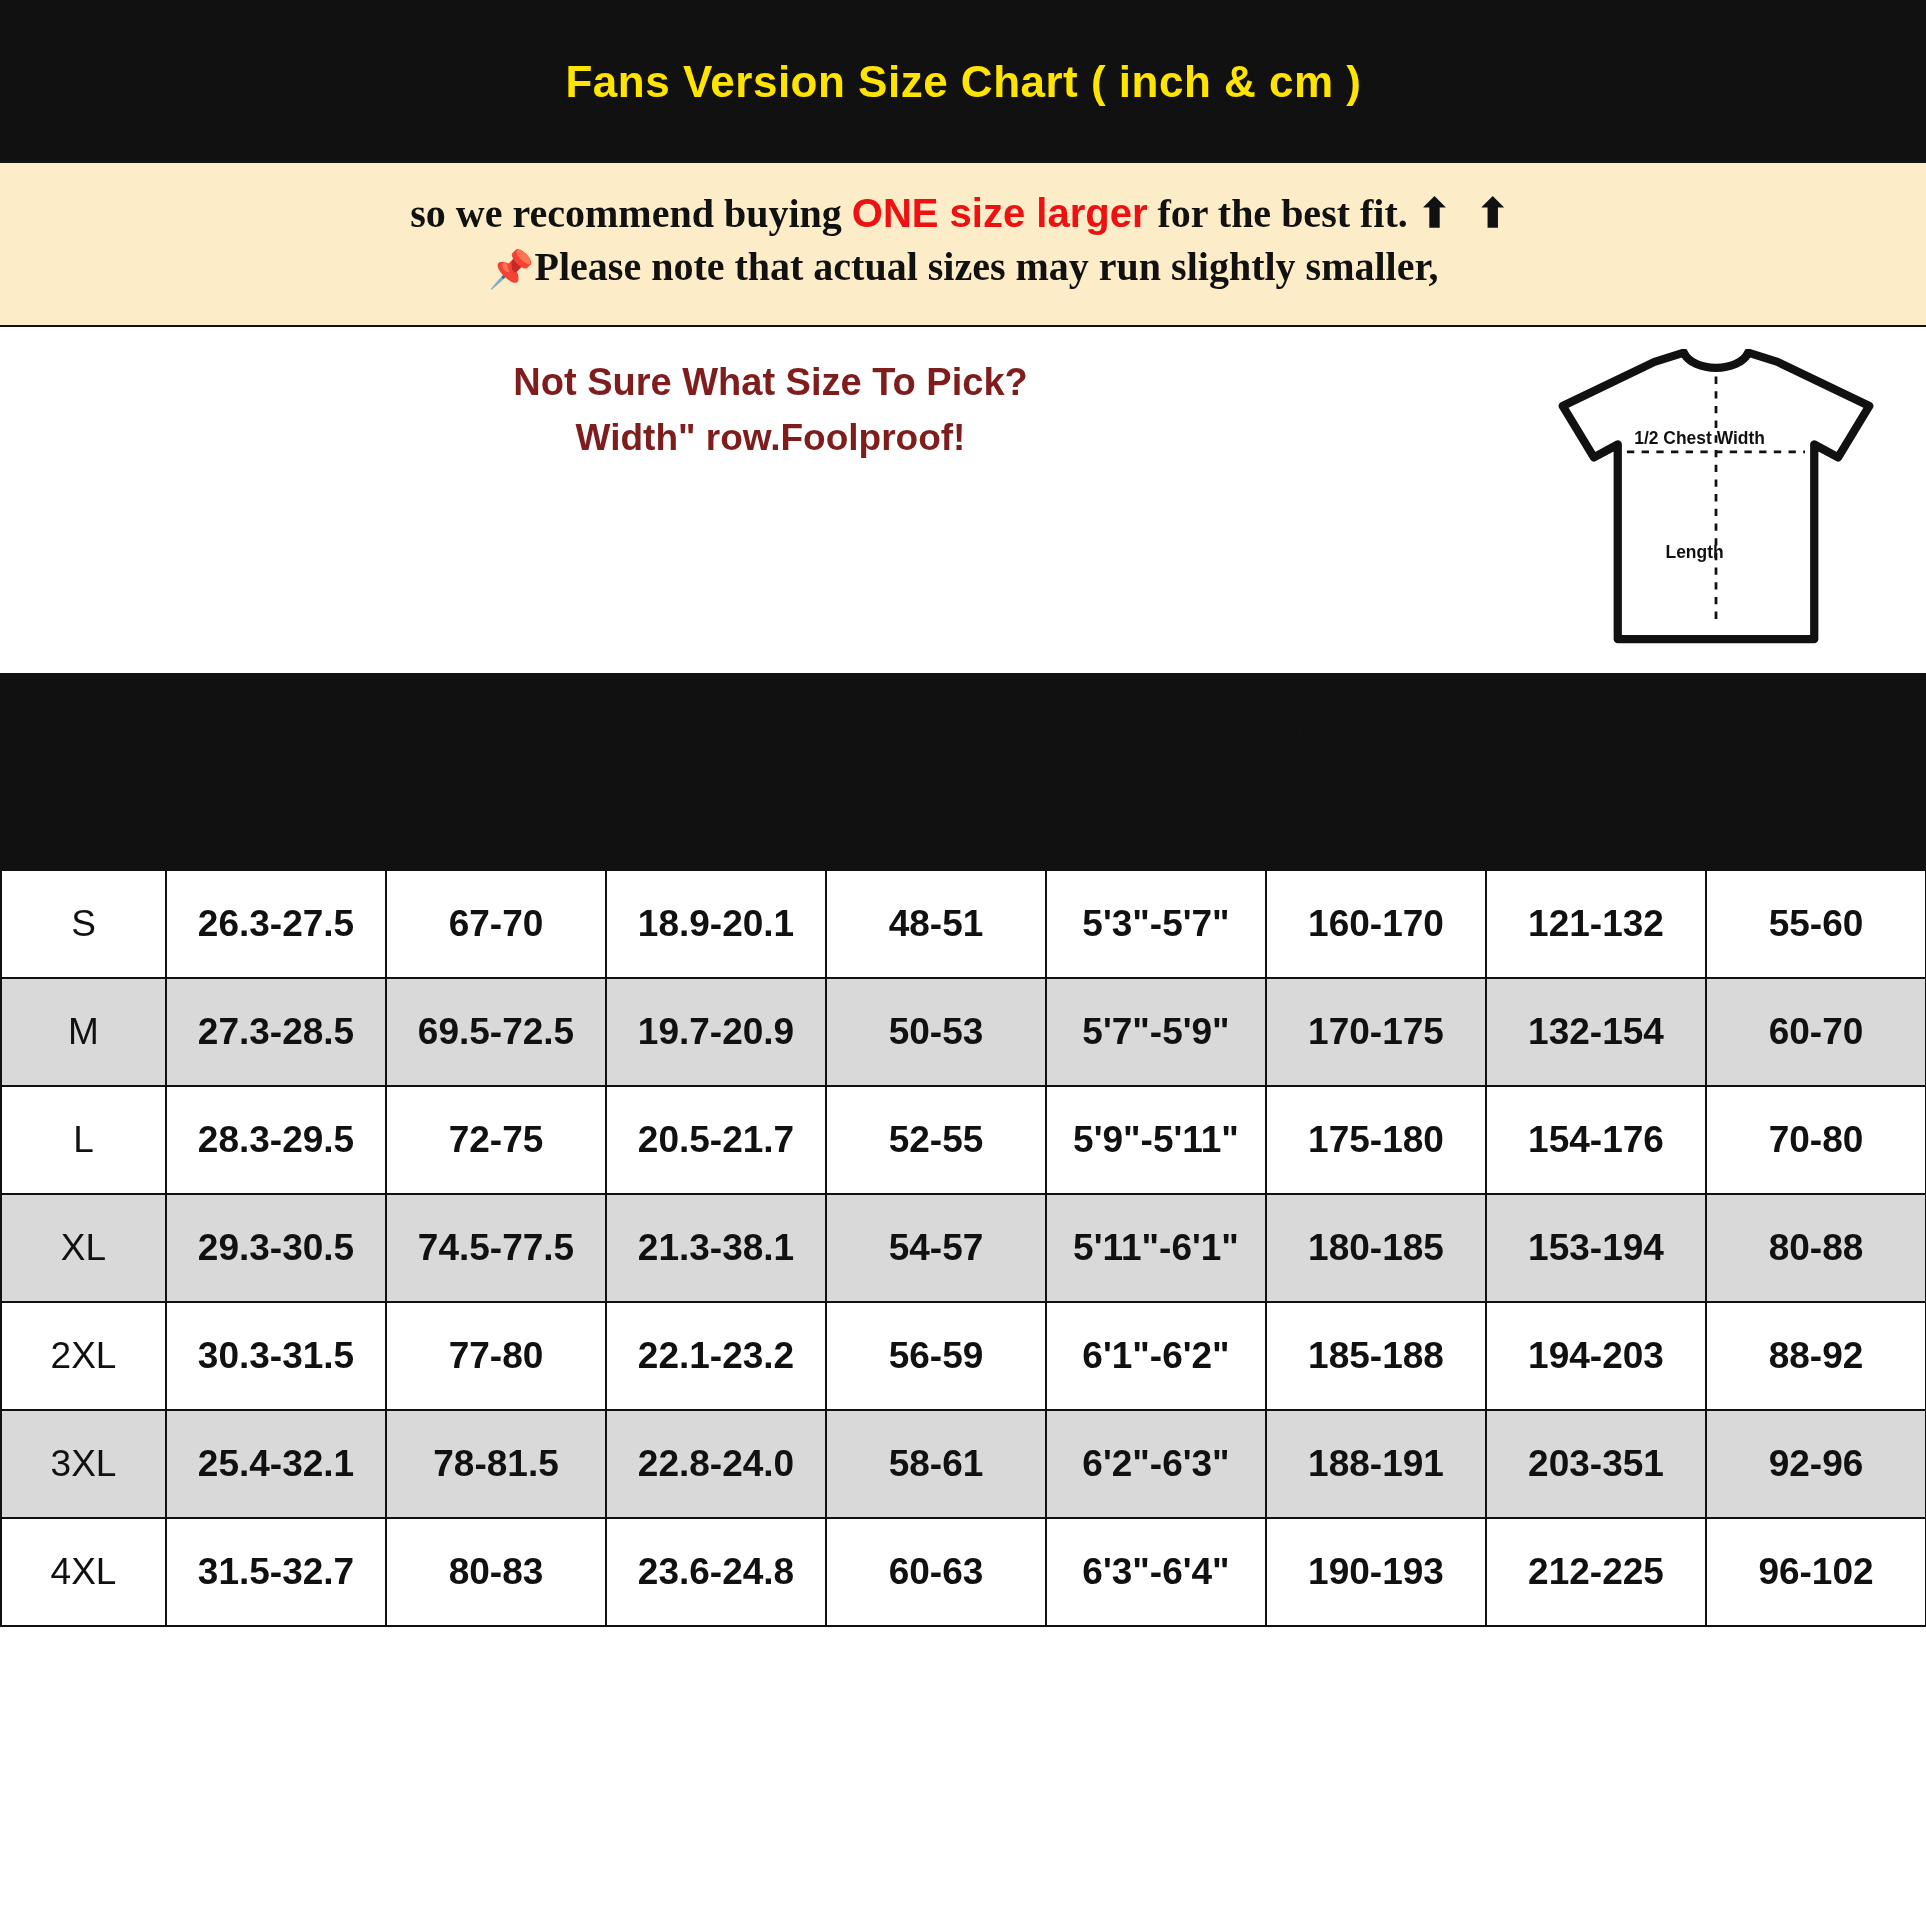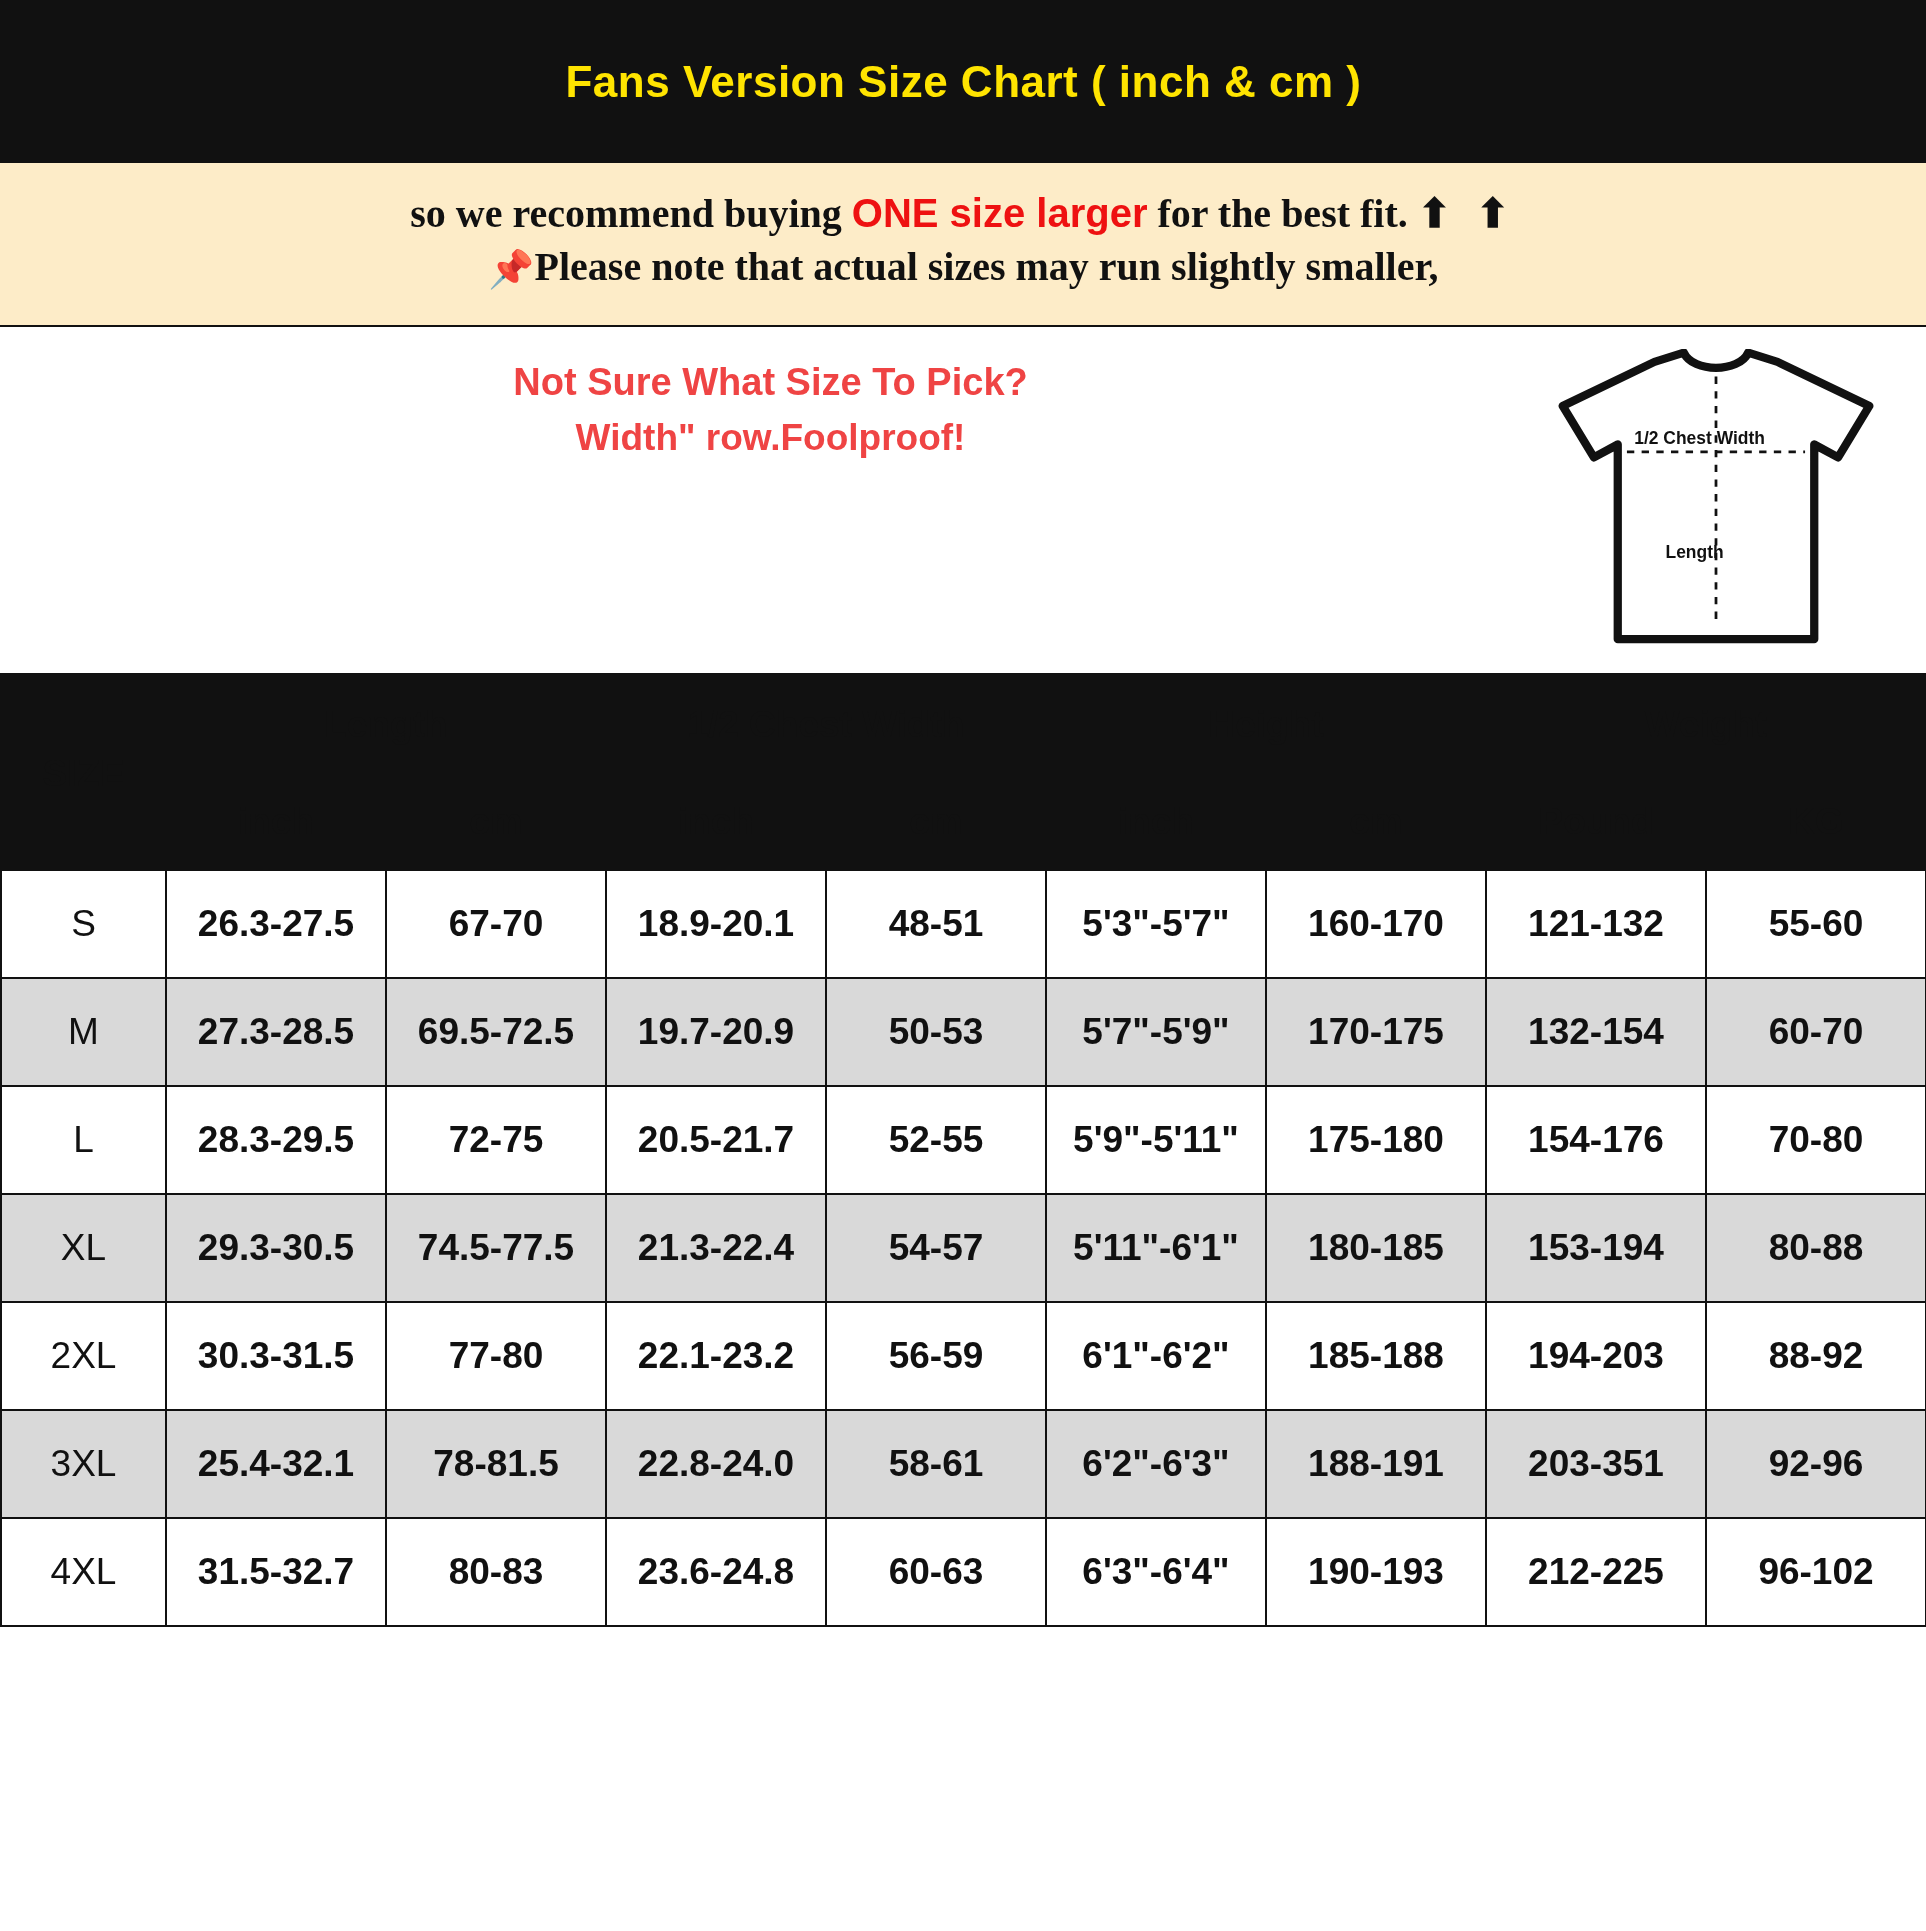--- a/index.html
+++ b/index.html
@@ -64,21 +64,21 @@
   }
   .advice-text {
     flex: 1 1 auto;
     text-align: center;
     padding-top: 13px;
   }
   .advice-text p {
     margin: 0 0 5.5px 0;
     font-size: 37px;
     font-weight: bold;
-    color: #ef4444;
+    color: #7f1d1d;
     line-height: 1.34;
   }
   .advice-text p.head { font-size: 38px; }
   .tee {
     flex: 0 0 386px;
     display: flex;
     align-items: center;
     justify-content: center;
     padding-top: 5.5px;
   }
@@ -197,21 +197,21 @@
         <td>52-55</td>
         <td>5'9"-5'11"</td>
         <td>175-180</td>
         <td>154-176</td>
         <td>70-80</td>
       </tr>
       <tr class="alt">
         <td class="size-cell">XL</td>
         <td>29.3-30.5</td>
         <td>74.5-77.5</td>
-        <td>21.3-22.4</td>
+        <td>21.3-38.1</td>
         <td>54-57</td>
         <td>5'11"-6'1"</td>
         <td>180-185</td>
         <td>153-194</td>
         <td>80-88</td>
       </tr>
       <tr>
         <td class="size-cell">2XL</td>
         <td>30.3-31.5</td>
         <td>77-80</td>

